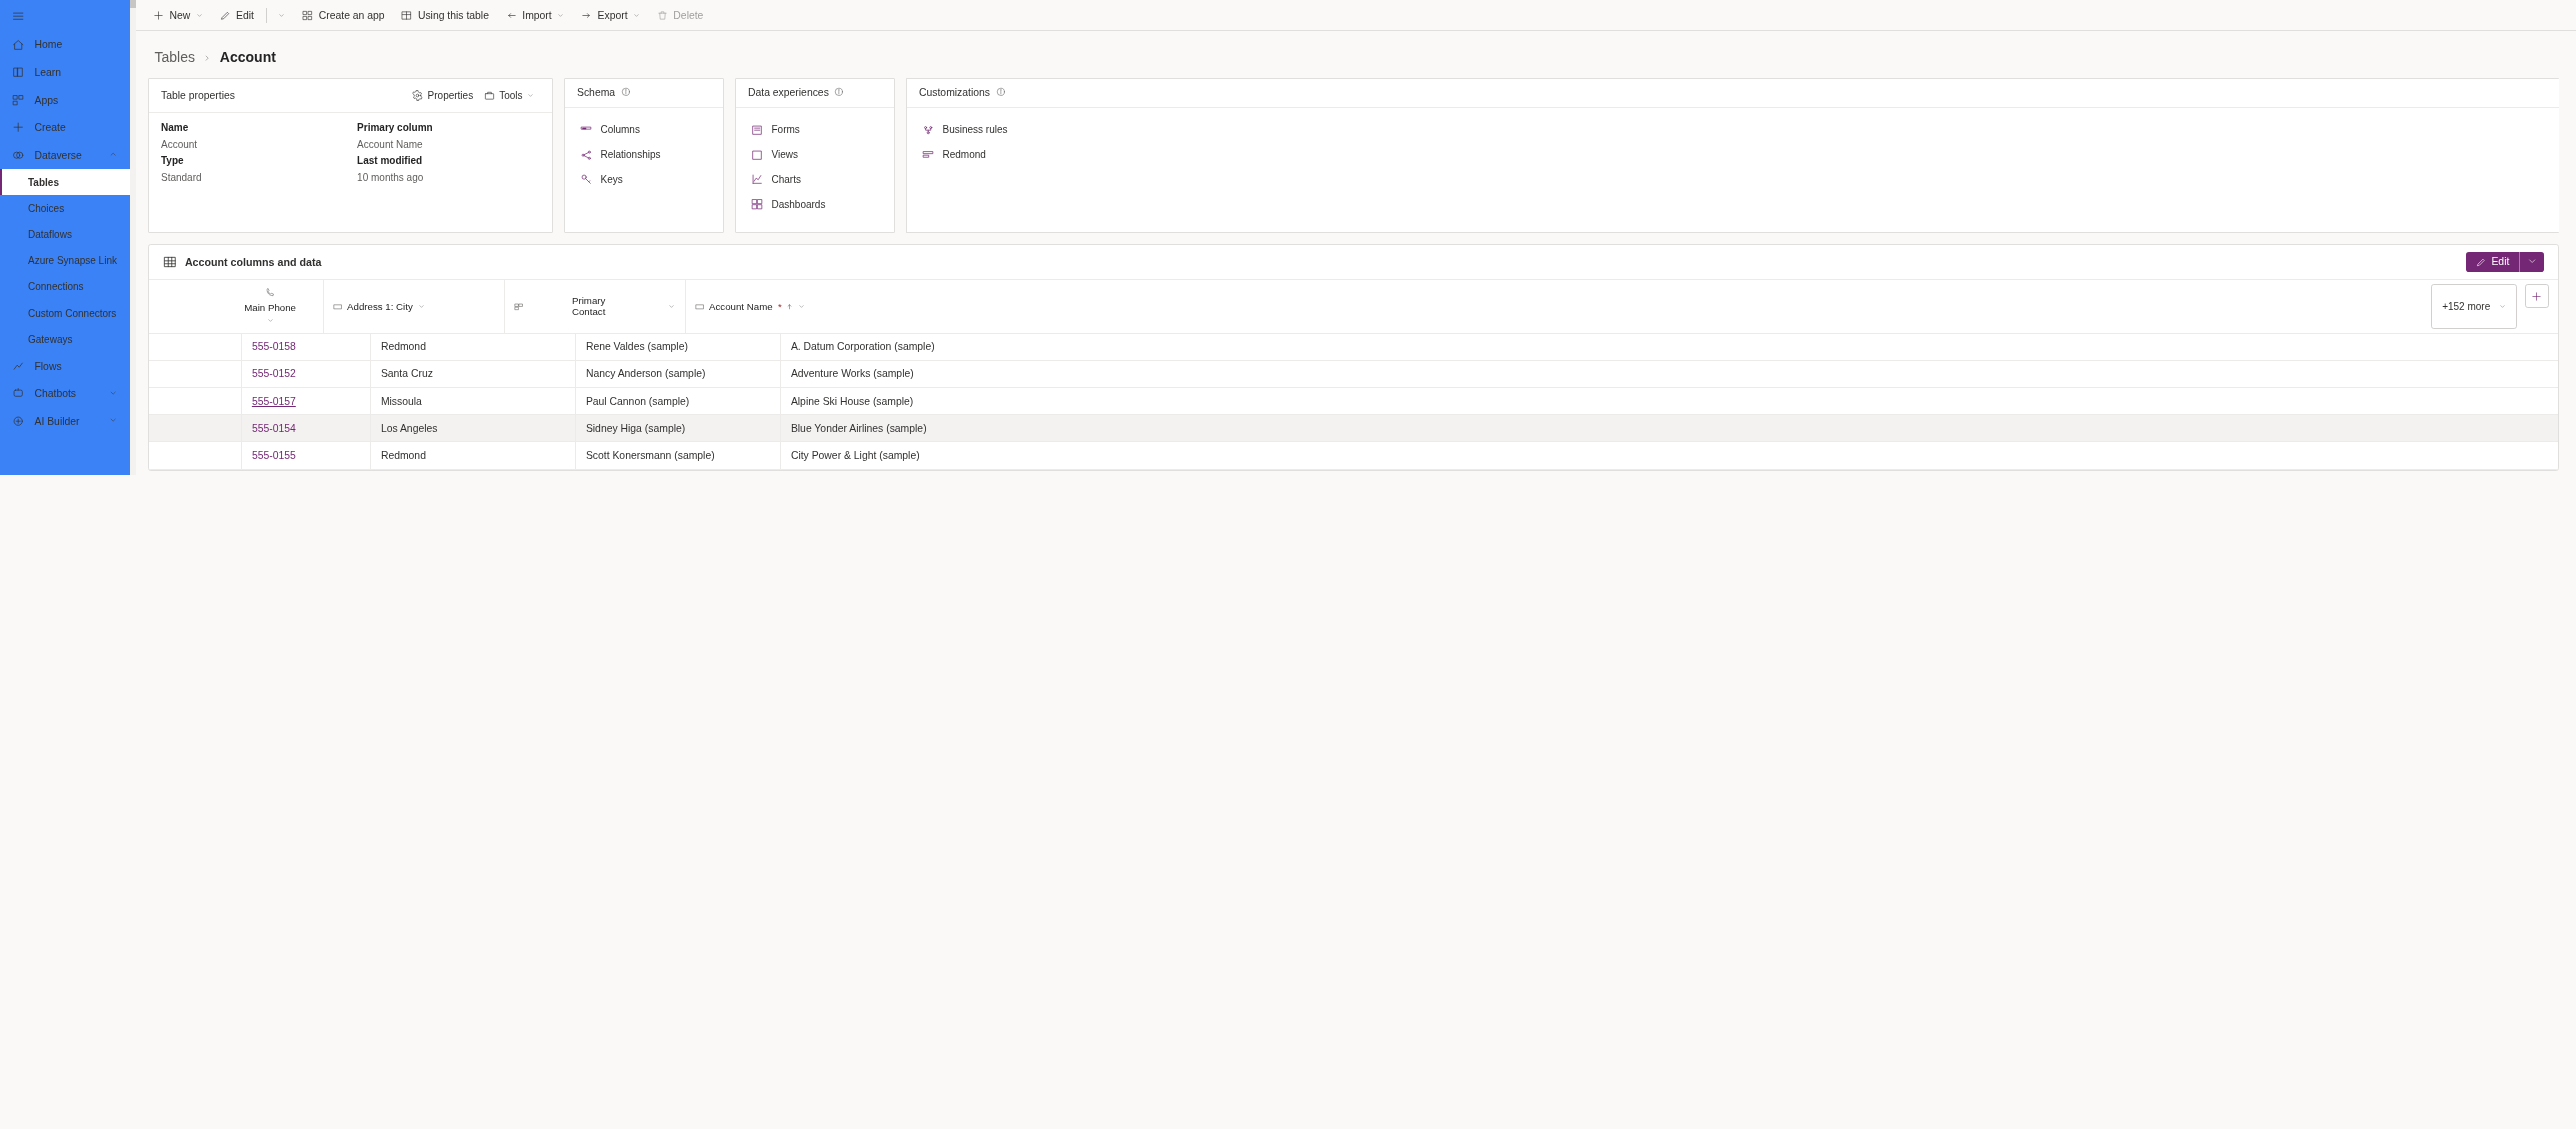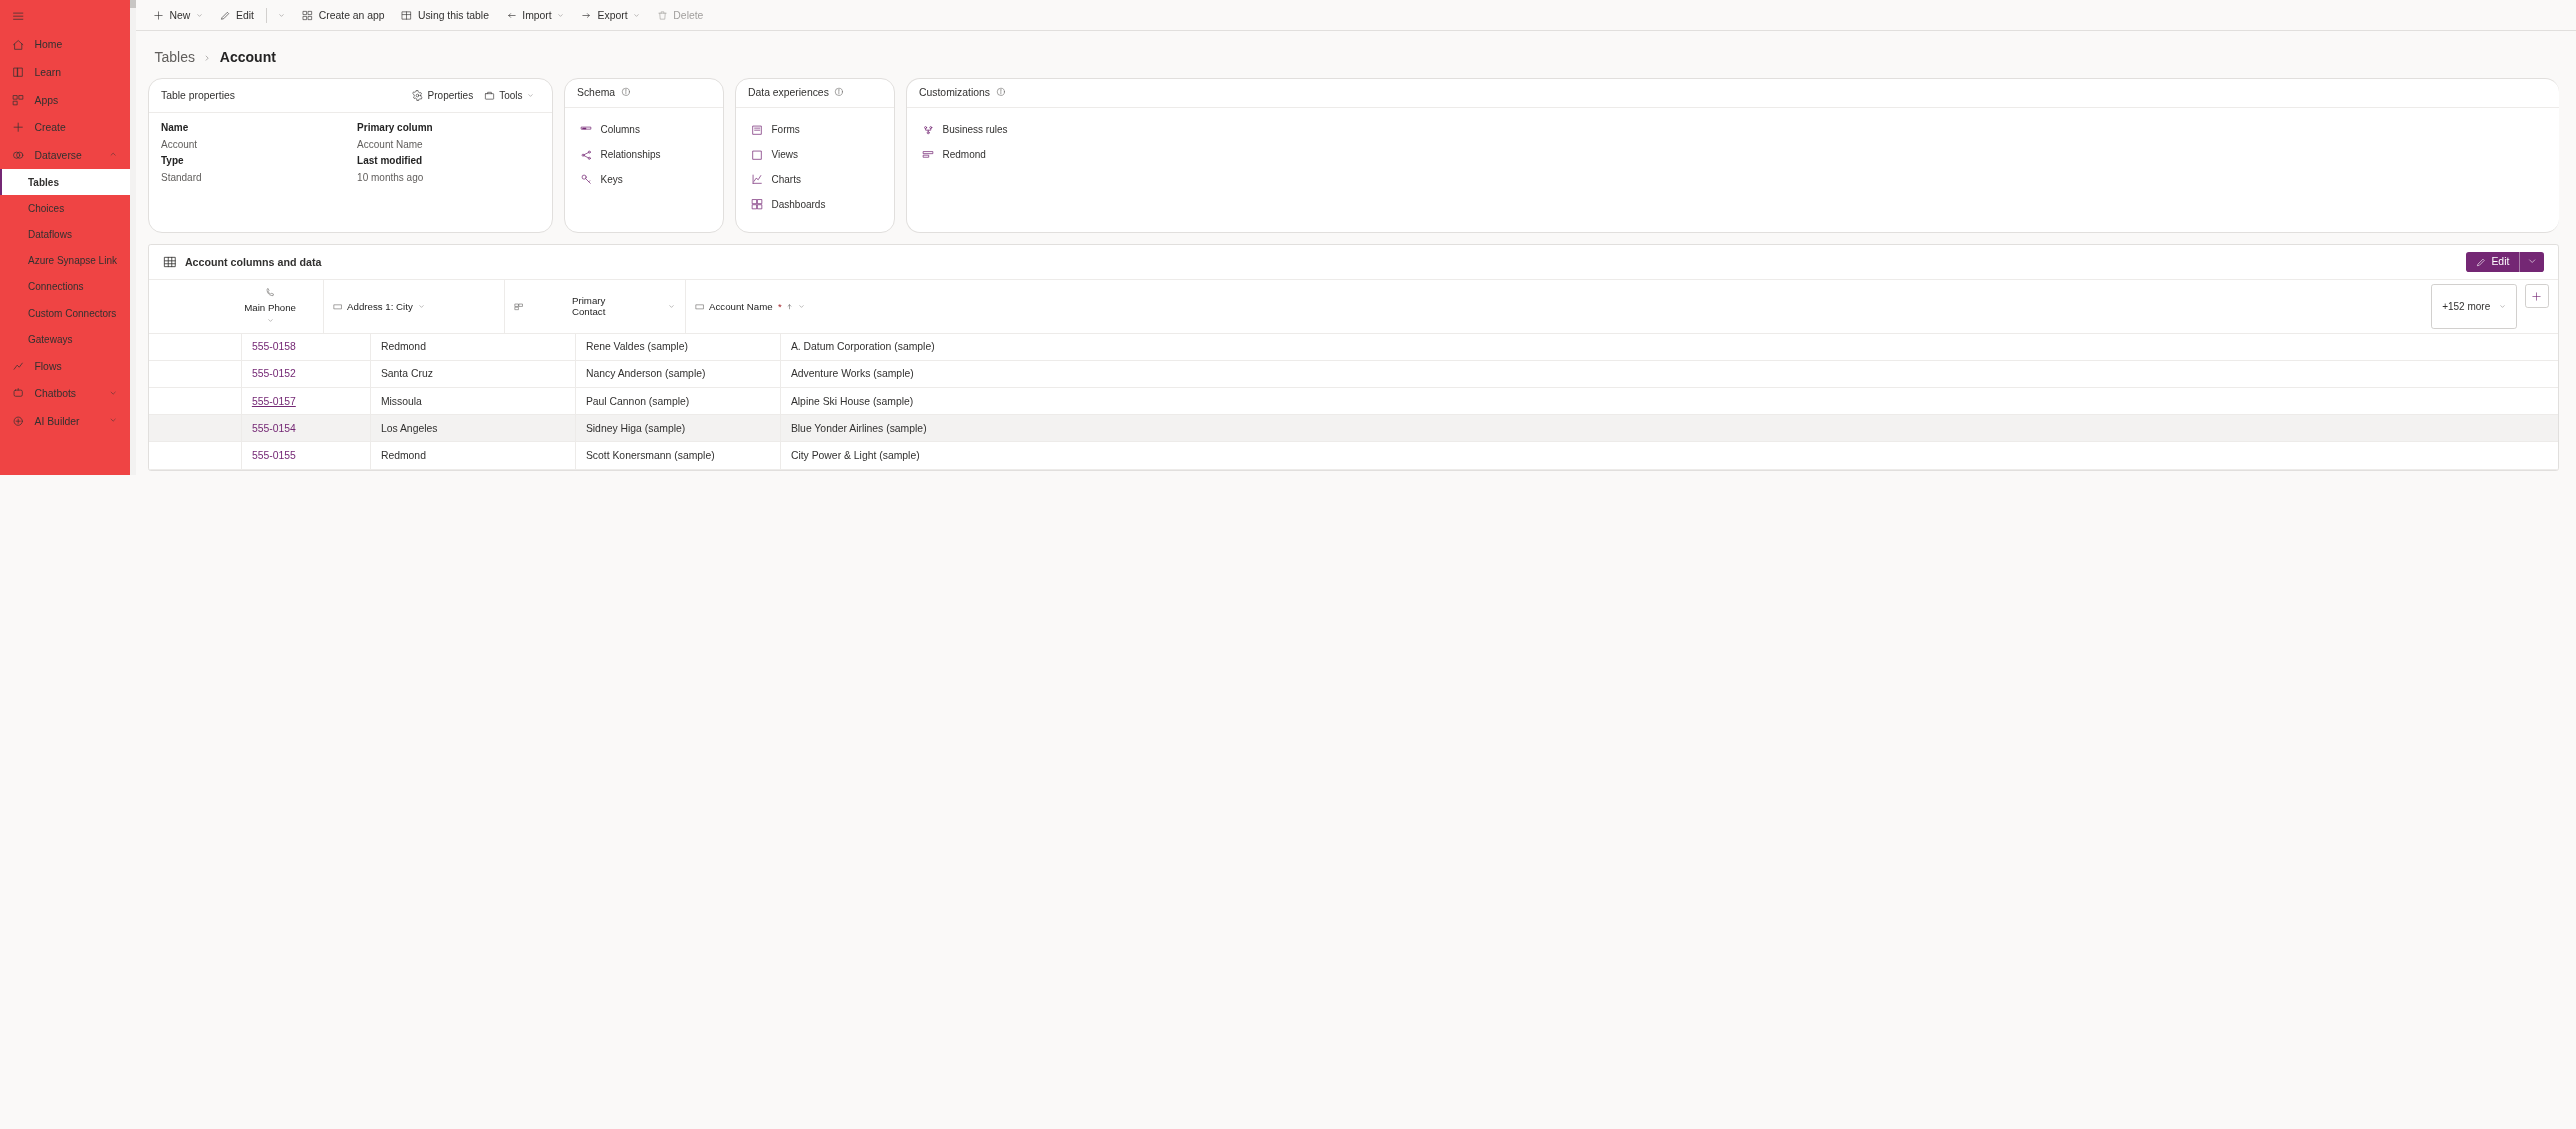--- a/index.html
+++ b/index.html
@@ -1,20 +1,20 @@
 <!DOCTYPE html>
 <html><head>
 <meta charset="utf-8">
 <style>
   * { box-sizing: border-box; }
   html, body { margin:0; padding:0; font-family:"Segoe UI",Arial,sans-serif; font-size:9.7px; color:#323130; background:#faf9f8; }
   body { display:flex; height:475px; overflow:hidden; }
 
   
-  .sidebar { width:131px; background:#ef4444; border-right:0.7px solid #e1dfdd; display:flex; flex-direction:column; position:relative; }
+  .sidebar { width:131px; background:#3b82f6; border-right:0.7px solid #e1dfdd; display:flex; flex-direction:column; position:relative; }
   .scroll-indicator { position:absolute; right:-5.5px; top:0; width:5.5px; height:100%; background:#f3f2f1; }
   .scroll-indicator:before { content:""; position:absolute; right:0; top:0; width:5.5px; height:8.3px; background:#c8c6c4; }
   .hamburger { padding:9.7px 11px 7px 12.4px; }
   .hamburger svg { width:12.4px; height:12.4px; }
   .nav-item { display:flex; align-items:center; gap:9.7px; padding:7.6px 12.4px; font-size:10.4px; color:#323130; cursor:pointer; }
   .nav-item.child { padding-left:28px; font-size:10px; }
   .nav-item.active { background:#ffffff; font-weight:600; position:relative; }
   .nav-item.active:before { content:""; position:absolute; left:0; top:0; bottom:0; width:2.1px; background:#742774; }
   .nav-item .chev { margin-left:auto; }
   .nav-icon { width:12.4px; height:12.4px; display:flex; align-items:center; justify-content:center; color:#323130; }
@@ -34,21 +34,21 @@
   .chev-d { color:#605e5c; display:flex; align-items:center; }
 
   
   .crumb-row { display:flex; align-items:center; gap:8.3px; padding:18px 23.5px 12.4px 23.5px; font-size:14px; }
   .crumb-link { color:#605e5c; cursor:pointer; }
   .crumb-sep svg { width:8.3px; height:8.3px; color:#605e5c; }
   .crumb-current { font-weight:600; color:#242424; }
 
   
   .cards-row { display:flex; gap:11px; padding:0 16.6px 11px 16.6px; }
-  .card { background:#ffffff; border:0.7px solid #e1dfdd; border-radius:14px; display:flex; flex-direction:column; }
+  .card { background:#ffffff; border:0.7px solid #e1dfdd; border-radius:1px; display:flex; flex-direction:column; }
   .card-head { display:flex; align-items:center; padding:8.3px 12.4px; font-size:10.4px; border-bottom:0.7px solid #edebe9; }
   .card-head .title { font-weight:400; }
   .card-head .info-ic { margin-left:5.5px; color:#605e5c; }
   .card-head .sp { flex:1; }
   .card-head .act { display:flex; align-items:center; gap:4.1px; padding:2.8px 5.5px; cursor:pointer; font-size:10px; }
   .card-body { padding:9.7px 12.4px 15px 12.4px; font-size:10px; }
 
   .props-card { flex:0 0 405px; }
   .props-grid { display:grid; grid-template-columns:1fr 1fr; row-gap:5.5px; column-gap:14px; }
   .p-label { font-weight:600; color:#242424; }

